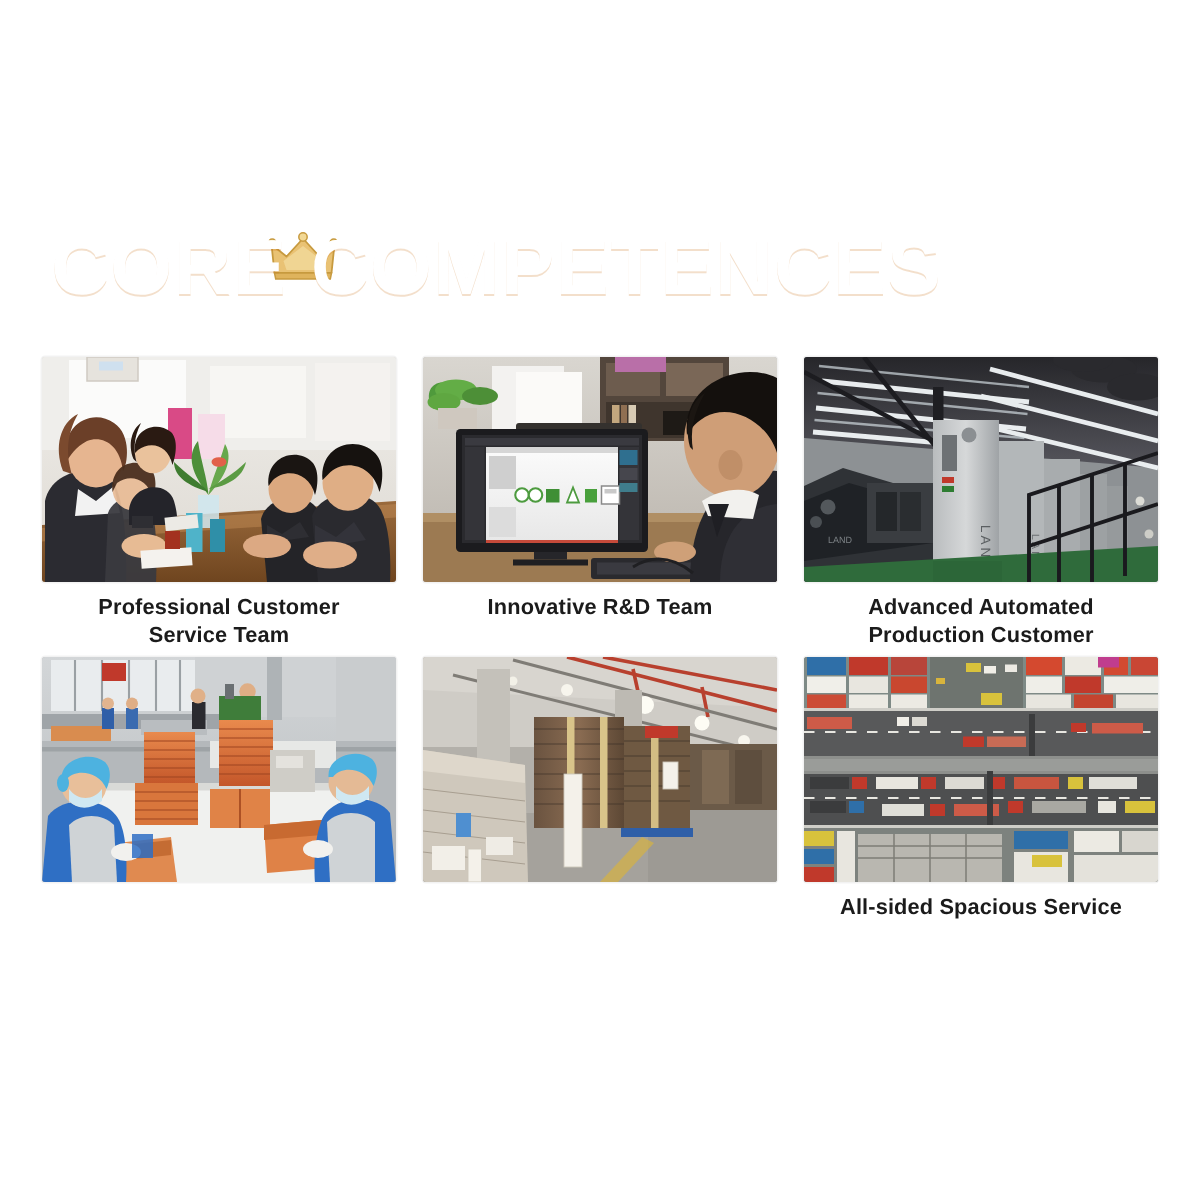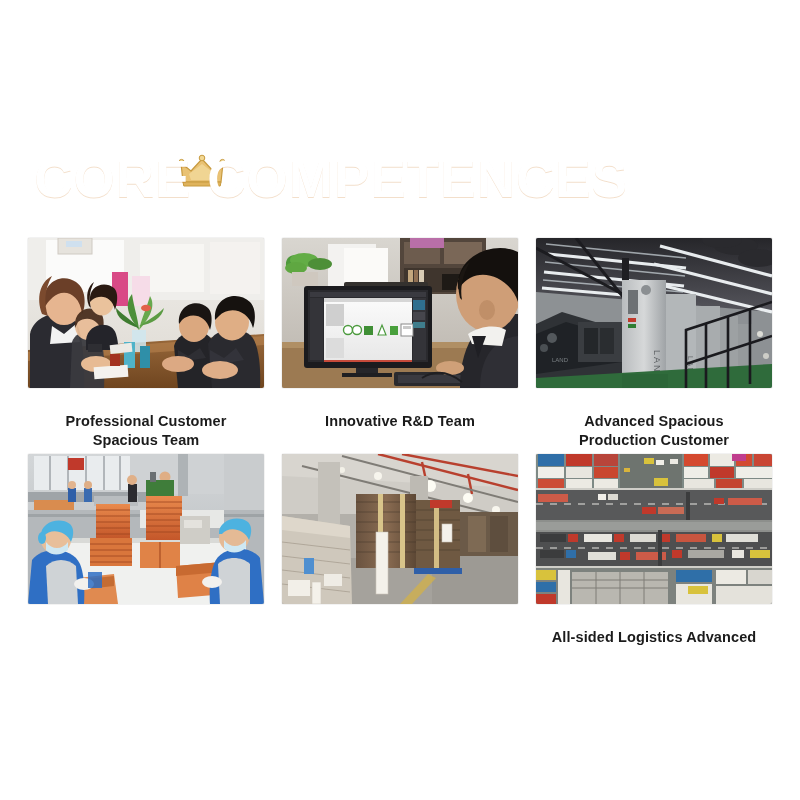--- a/index.html
+++ b/index.html
@@ -49,21 +49,21 @@
   .photo{
     width:236px; height:150px;
     border-radius:2px;
     overflow:hidden;
     position:relative;
     background:#bbb;
     box-shadow:0 0 0 1px rgba(0,0,0,.05);
   }
   .photo svg{ display:block; width:236px; height:150px; }
   .caption{
-    margin-top:24px;
+    margin-top:8px;
     text-align:center;
     font-size:14.5px;
     font-weight:bold;
     color:#1b1b1b;
     line-height:19px;
     letter-spacing:.1px;
   }
   .cell.two-line .caption{ line-height:19px; }
 </style>
 </head>
@@ -163,21 +163,21 @@
         <rect x="66" y="128" width="34" height="12" fill="#f4f2ee" transform="rotate(-4 83 134)"></rect>
         <rect x="82" y="106" width="22" height="9" fill="#eceae5" transform="rotate(-6 93 110)"></rect>
         <rect x="82" y="116" width="10" height="12" fill="#a3321f"></rect>
         <rect x="60" y="106" width="14" height="8" fill="#2e2e33"></rect>
 
         <rect width="236" height="150" fill="none"></rect>
       </svg>
     </div>
     <div class="caption">
       <span>Professional Customer</span><br>
-      <span>Spacious Team</span>
+      <span>Service Team</span>
     </div>
   </div>
 
   <div class="cell">
     <div class="photo">
       <svg viewBox="0 0 236 150" preserveAspectRatio="none">
         <defs>
           <linearGradient id="r-bg" x1="0" y1="0" x2="0" y2="1">
             <stop offset="0" stop-color="#d9d6d0"></stop>
               <stop offset="1" stop-color="#b9b3ab"></stop>
@@ -341,21 +341,21 @@
           <line x1="170" y1="150" x2="170" y2="86"></line>
           <line x1="192" y1="150" x2="192" y2="78"></line>
           <line x1="214" y1="146" x2="214" y2="72"></line>
         </g>
 
         <circle cx="224" cy="96" r="3" fill="#f0efe6" opacity=".8"></circle>
         <circle cx="230" cy="118" r="3" fill="#e8e7dd" opacity=".7"></circle>
       </svg>
     </div>
     <div class="caption">
-      <span>Advanced Spacious</span><br>
+      <span>Advanced Automated</span><br>
       <span>Production Customer</span>
     </div>
   </div>
 
   <div class="cell">
     <div class="photo">
       <svg viewBox="0 0 236 150" preserveAspectRatio="none">
         <defs>
           <linearGradient id="q-bg" x1="0" y1="0" x2="0" y2="1">
             <stop offset="0" stop-color="#d3d6d8"></stop>
@@ -661,17 +661,17 @@
         <rect x="22" y="116" width="12" height="34" fill="#e8e6df"></rect>
         <rect x="140" y="116" width="36" height="12" fill="#2f6fa8"></rect>
         <rect x="140" y="130" width="36" height="20" fill="#e8e6df"></rect>
         <rect x="180" y="116" width="30" height="14" fill="#eceae3"></rect>
         <rect x="212" y="116" width="24" height="14" fill="#d8d6cf"></rect>
         <rect x="180" y="132" width="56" height="18" fill="#e4e2db"></rect>
         <rect x="152" y="132" width="20" height="8" fill="#d8c23c"></rect>
       </svg>
     </div>
     <div class="caption">
-      <span>All-sided Logistics Advanced</span>
+      <span>All-sided Spacious Service</span>
     </div>
   </div>
 
 </div>
 
 </body></html>

